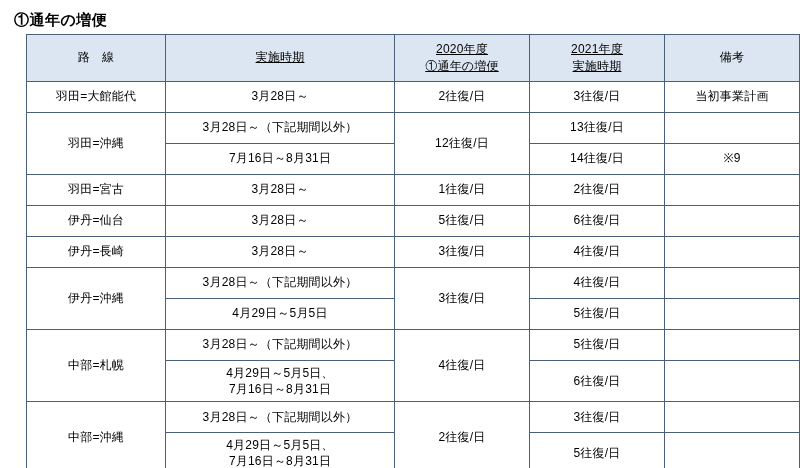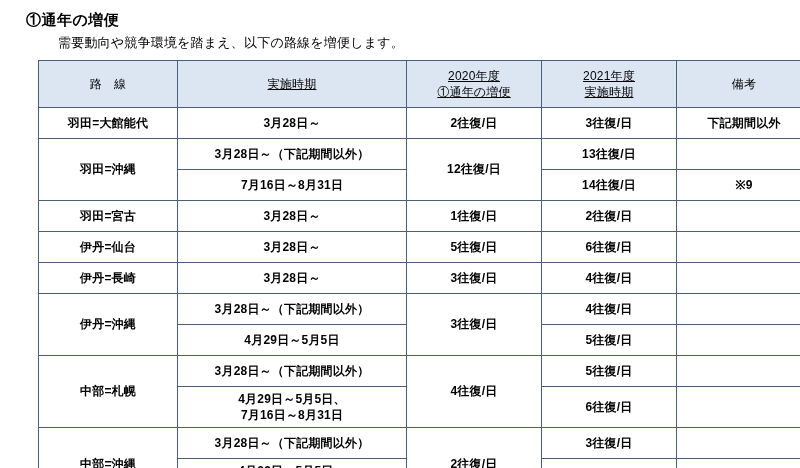--- a/index.html
+++ b/index.html
@@ -12,21 +12,21 @@
     background: #ffffff;
     font-family: "Liberation Sans", sans-serif;
     color: #000000;
     overflow: hidden;
   }
   .page {
     position: relative;
     width: 694px;
     height: 468px;
     box-sizing: border-box;
-    padding: 8px 14px 0 24px;
+    padding: 8px 14px 0 12px;
   }
   .doc-title {
     font-size: 15px;
     font-weight: bold;
     line-height: 1.3;
     margin: 2px 0 4px 2px;
     letter-spacing: 0.5px;
   }
   .lead {
     font-size: 13px;
@@ -42,21 +42,20 @@
     font-size: 12px;
   }
   table.main th, table.main td {
     border: 1px solid #4a5f7a;
     padding: 4px 3px;
     text-align: center;
     vertical-align: middle;
     line-height: 1.35;
     letter-spacing: 0.2px;
     height: 22px;
-    font-weight: bold;
   }
   table.main thead th {
     background: #dce6f2;
     font-weight: normal;
     height: 38px;
     font-size: 12px;
   }
   .col-route { width: 132px; }
   .col-period { width: 222px; text-decoration: underline; }
   .col-plan2020 { width: 128px; }
@@ -65,21 +64,20 @@
   .hdr-two-line span { display: block; text-decoration: underline; }
   .route-cell { letter-spacing: 1px; }
   .th-route { letter-spacing: 6px; }
 </style>
 </head>
 <body>
 
 <div class="page">
 
   <div class="doc-title">①通年の増便</div>
-  <div class="lead">需要動向や競争環境を踏まえ、以下の路線を増便します。</div>
 
   <table class="main">
     <thead>
       <tr>
         <th class="col-route th-route">路　線</th>
         <th class="col-period">実施時期</th>
         <th class="col-plan2020 hdr-two-line">
           <span>2020年度</span>
           <span>①通年の増便</span>
         </th>
@@ -89,21 +87,21 @@
         </th>
         <th class="col-note">備考</th>
       </tr>
     </thead>
     <tbody id="table-body">
         <tr>
           <td class="route-cell">羽田=大館能代</td>
           <td>3月28日～</td>
           <td>2往復/日</td>
           <td>3往復/日</td>
-          <td>下記期間以外</td>
+          <td>当初事業計画</td>
         </tr>
         <tr>
           <td class="route-cell" rowspan="2">羽田=沖縄</td>
           <td>3月28日～（下記期間以外）</td>
           <td rowspan="2">12往復/日</td>
           <td>13往復/日</td>
           <td></td>
         </tr>
         <tr>
           <td>7月16日～8月31日</td>

